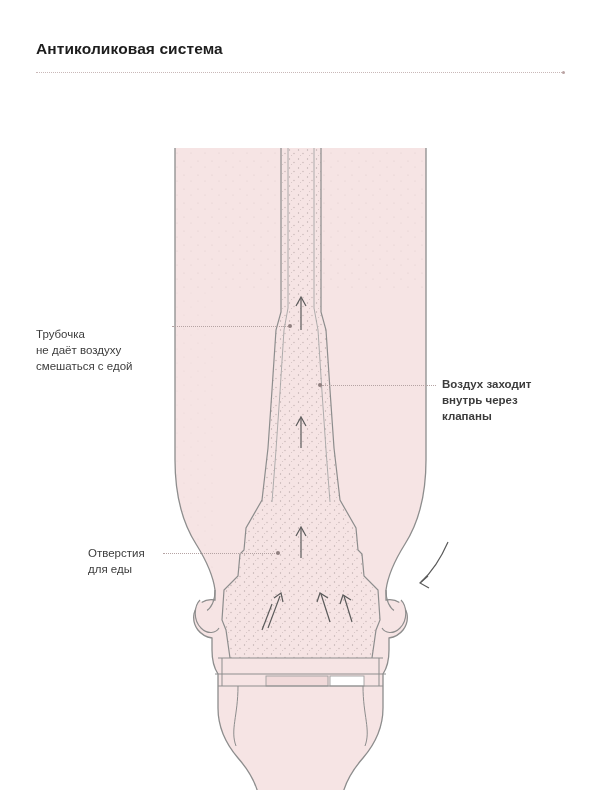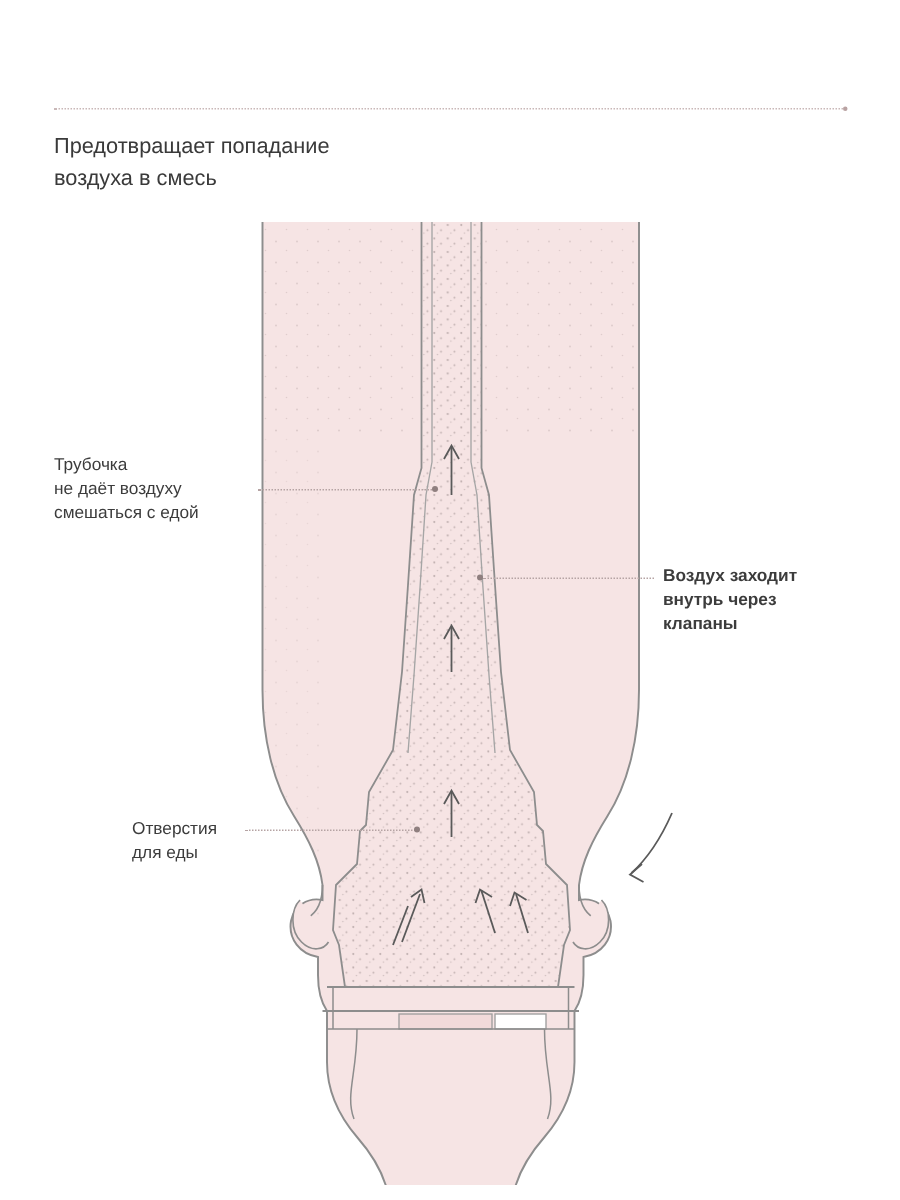--- a/index.html
+++ b/index.html
@@ -75,21 +75,21 @@
     font-size: 11.5px;
     line-height: 16px;
     color: #3c3c3c;
     white-space: pre-line;
   }
   .label.left {
     text-align: left;
   }
   .lbl-tube {
     left: 36px;
-    top: 302px;
+    top: 326px;
   }
   .lbl-air {
     left: 442px;
     top: 376px;
     font-weight: bold;
   }
   .lbl-holes {
     left: 88px;
     top: 545px;
     text-align: left;
@@ -132,23 +132,22 @@
   .dot-holes {
     left: 276px;
     top: 551px;
   }
 </style>
 </head>
 <body>
 
 <div class="page">
 
+  <div class="title">Антиколиковая система</div>
   <div class="title-rule"></div>
-  <div class="subtitle">Предотвращает попадание
-воздуха в смесь</div>
 
   <div class="diagram">
     <svg width="600" height="660" viewBox="0 0 600 660" xmlns="http://www.w3.org/2000/svg" aria-hidden="true">
       <defs>
 
         <pattern id="speckleDense" width="9" height="9" patternUnits="userSpaceOnUse">
           <rect width="9" height="9" fill="#f6e4e4"></rect>
           <circle cx="1.5" cy="2" r="0.7" fill="#8d8080" opacity="0.55"></circle>
           <circle cx="6" cy="5.5" r="0.65" fill="#8d8080" opacity="0.5"></circle>
           <circle cx="3.6" cy="7.4" r="0.5" fill="#8d8080" opacity="0.4"></circle>

